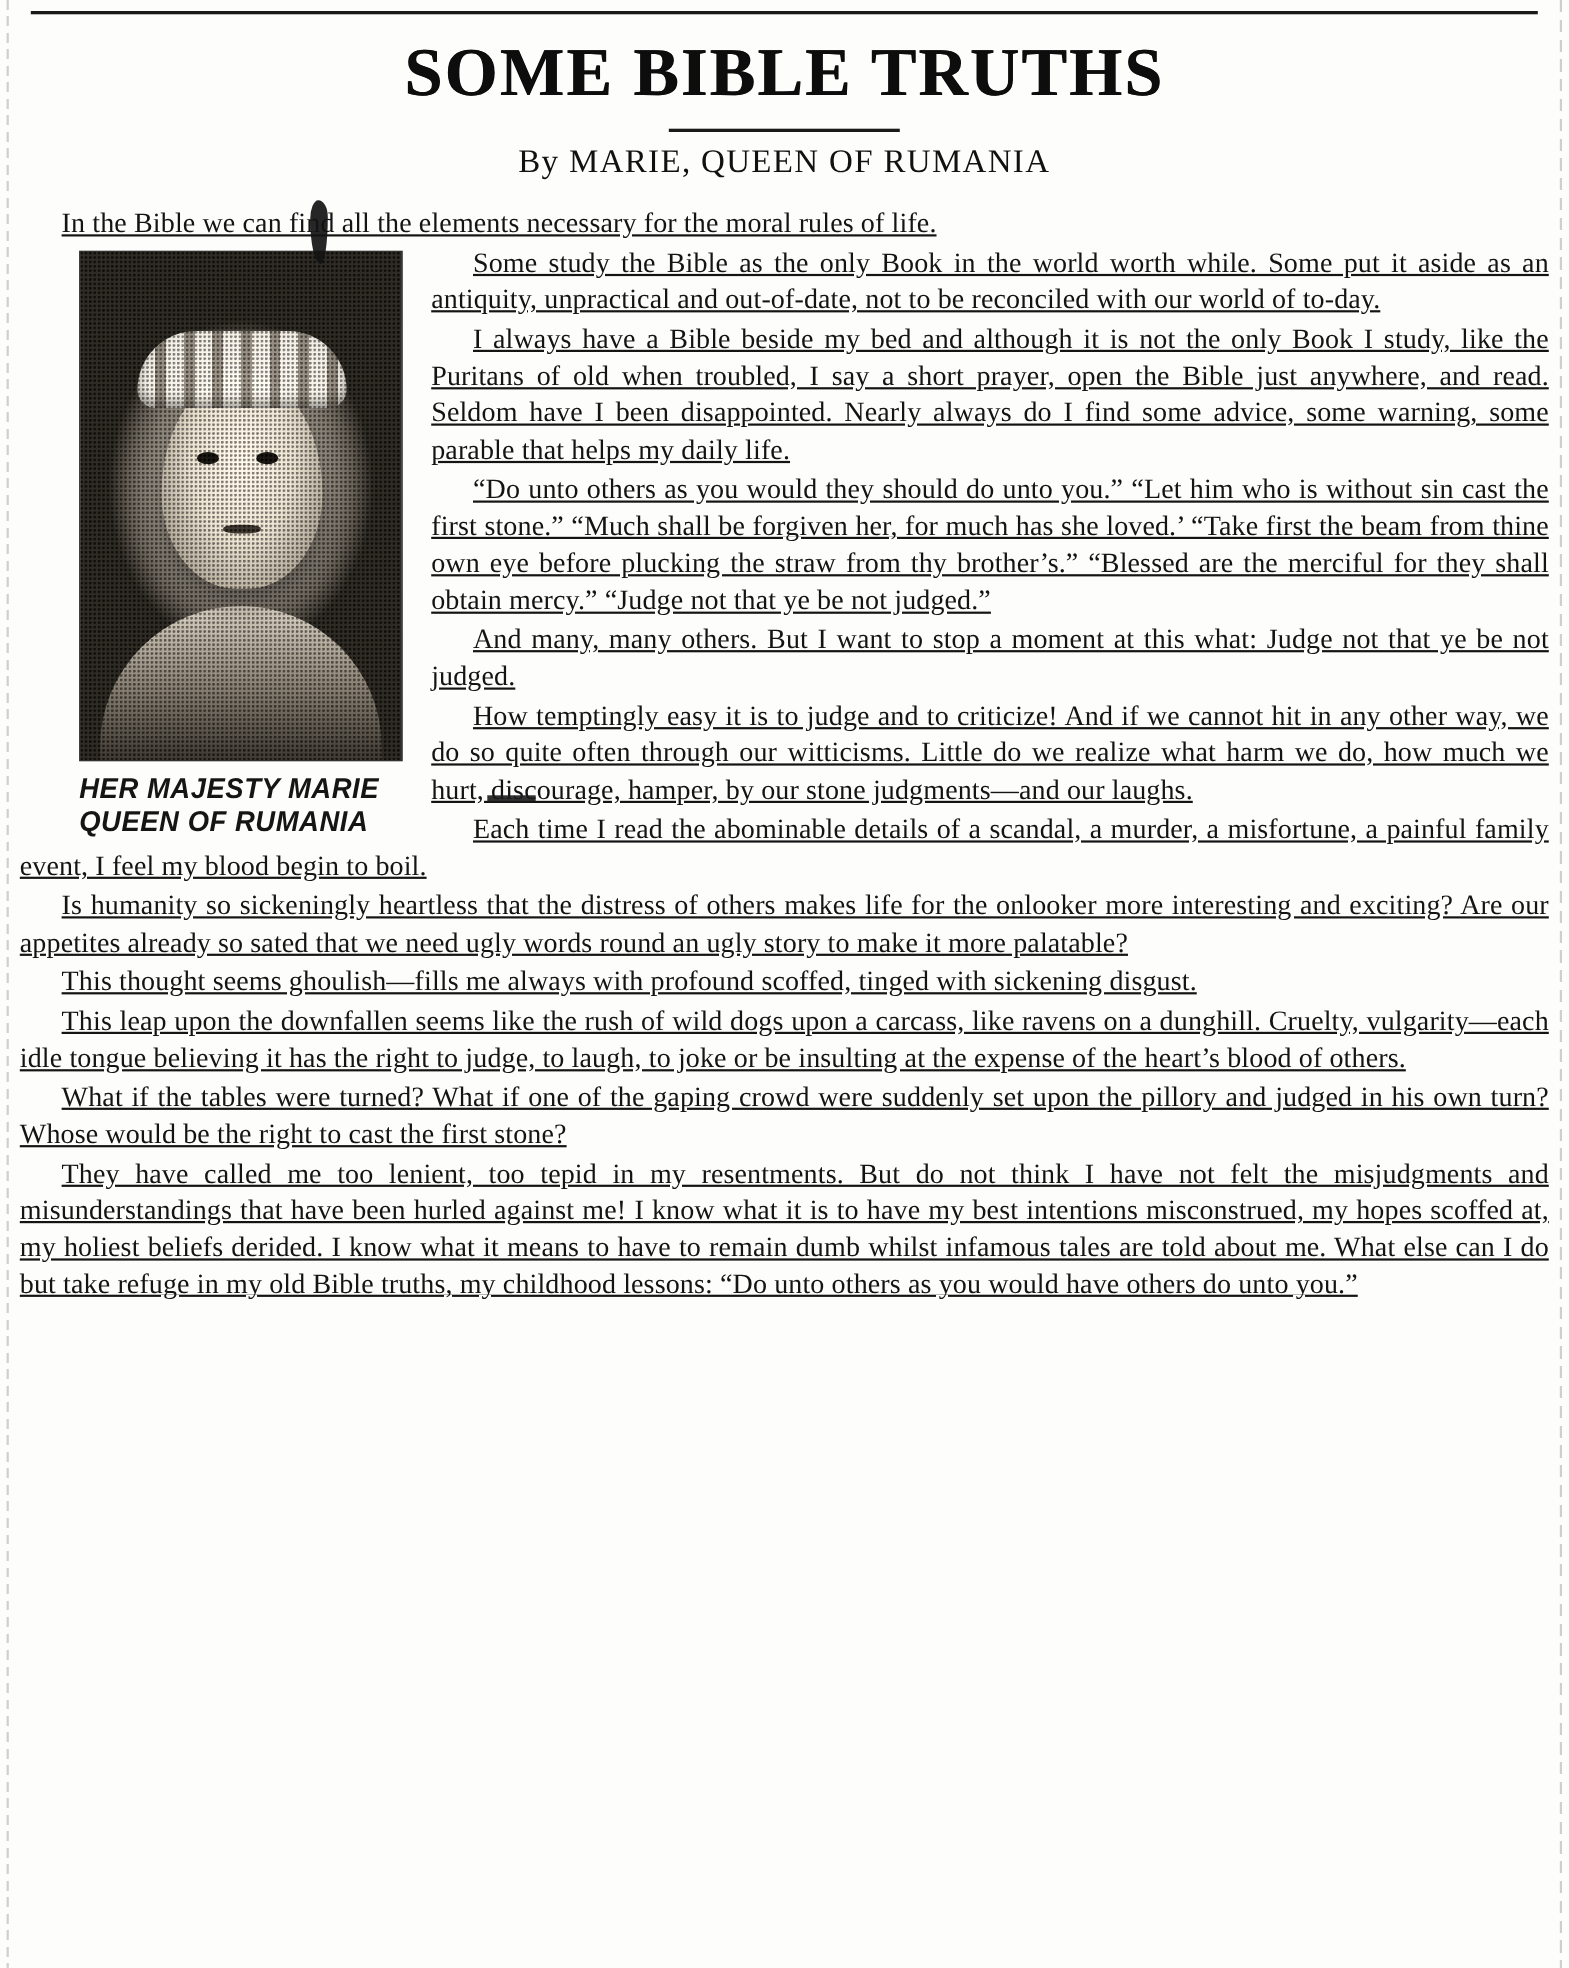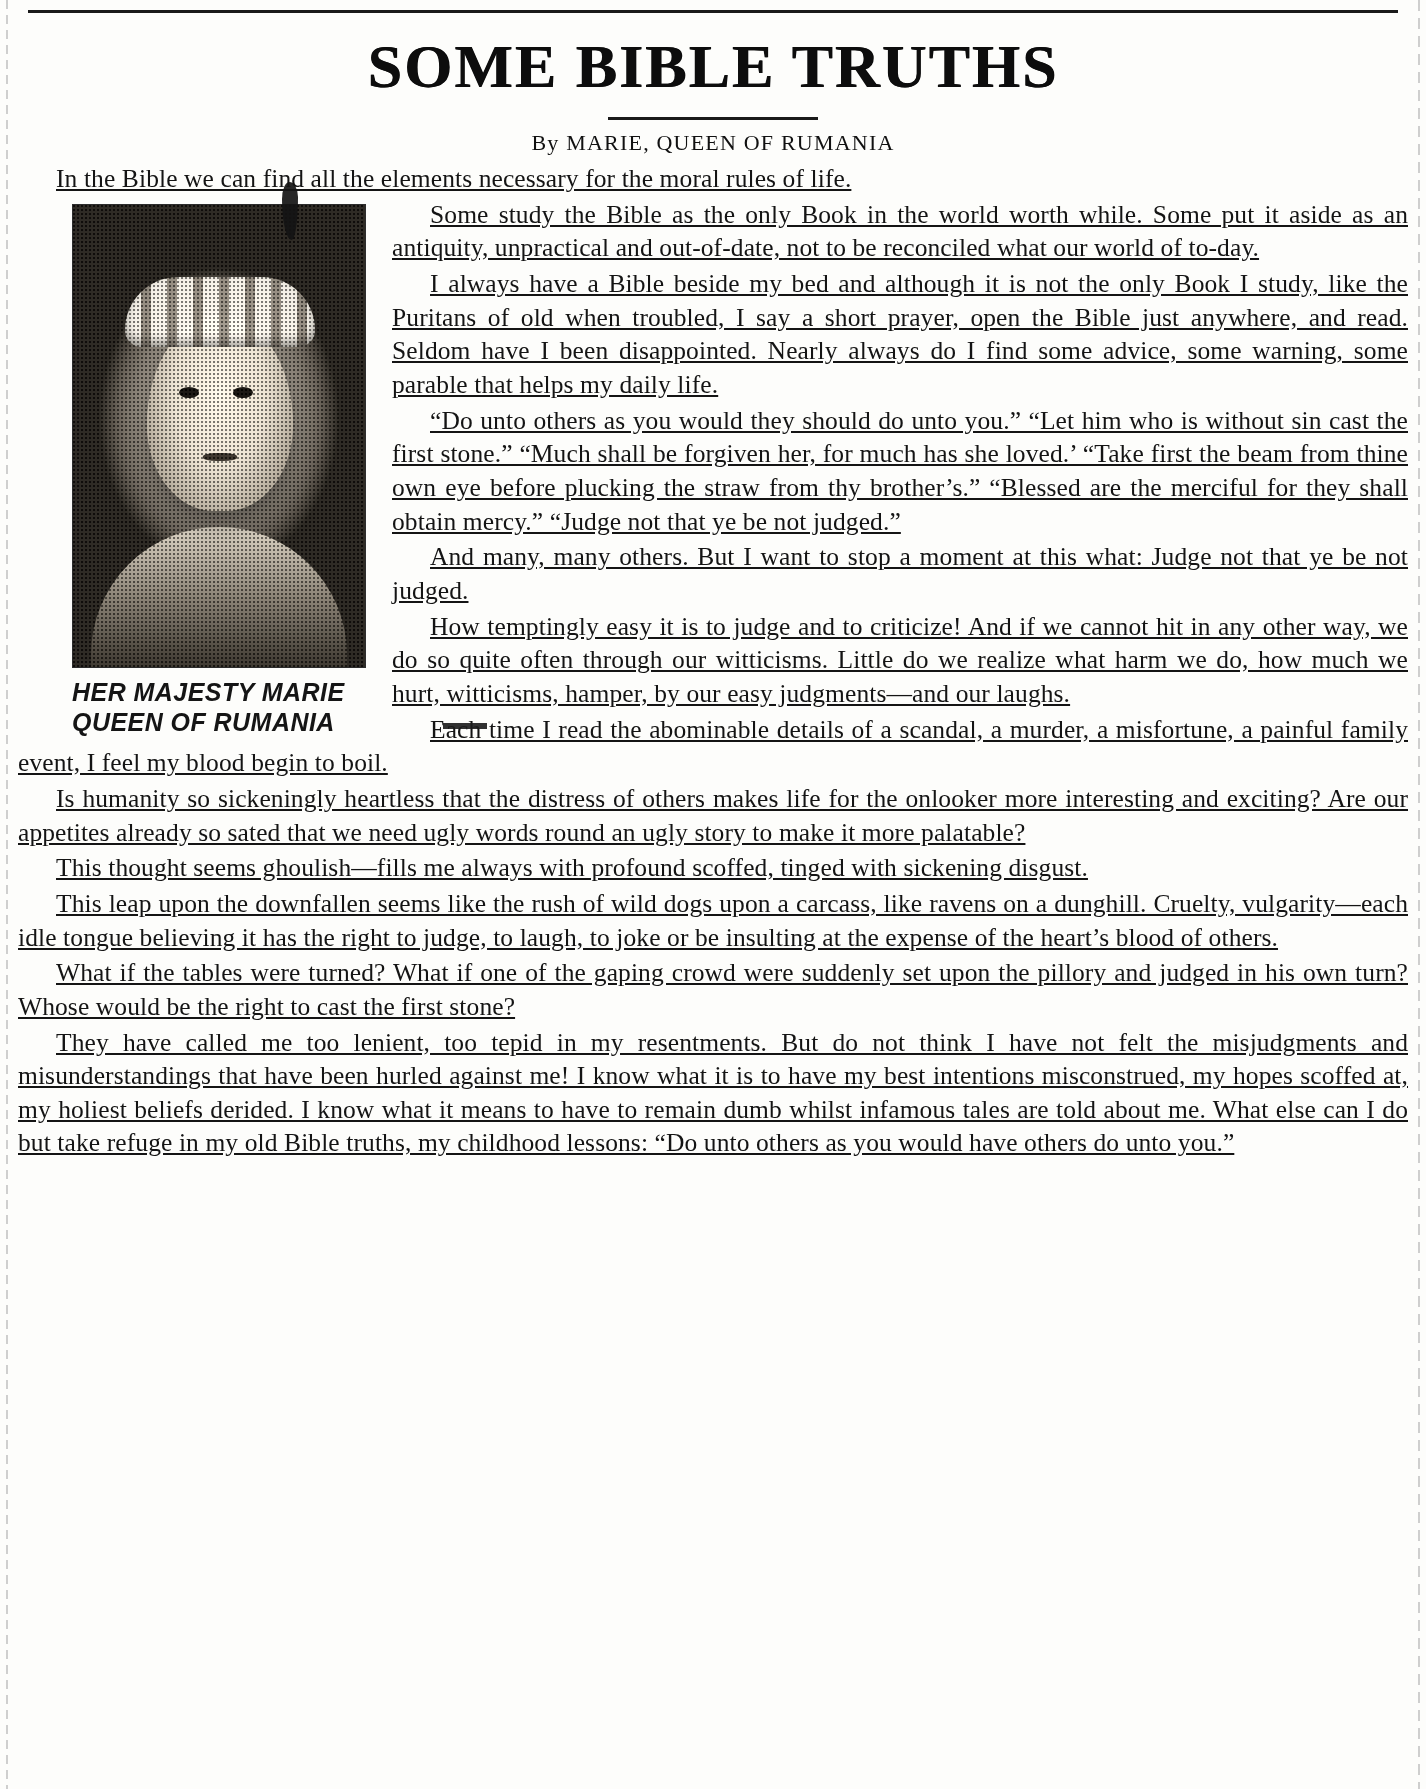--- a/index.html
+++ b/index.html
@@ -70,25 +70,25 @@
 
   .byline-rule {
     width: 210px;
     height: 3px;
     background: #1a1a1a;
     margin: 18px auto 10px auto;
   }
 
   .byline {
     text-align: center;
-    font-size: 22px;
+    font-size: 30px;
     letter-spacing: 1.2px;
     font-family: "Liberation Serif", serif;
     color: #111;
-    margin-bottom: 6px;
+    margin-bottom: 22px;
   }
 
   .article {
     font-size: 25.5px;
     line-height: 1.32;
     text-align: justify;
     color: #141414;
     letter-spacing: 0.1px;
   }
 
@@ -242,25 +242,25 @@
         <div class="photo-eye l"></div>
         <div class="photo-eye r"></div>
         <div class="photo-mouth"></div>
       </div>
       <div class="caption">
         <span class="caption-line">HER MAJESTY MARIE</span>
         <span class="caption-line">QUEEN OF RUMANIA</span>
       </div>
     </div>
 
-    <p>Some study the Bible as the only Book in the world worth while. Some put it aside as an antiquity, unpractical and out-of-date, not to be reconciled what our world of to-day.</p>
+    <p>Some study the Bible as the only Book in the world worth while. Some put it aside as an antiquity, unpractical and out-of-date, not to be reconciled with our world of to-day.</p>
     <p>I always have a Bible beside my bed and although it is not the only Book I study, like the Puritans of old when troubled, I say a short prayer, open the Bible just anywhere, and read. Seldom have I been disappointed. Nearly always do I find some advice, some warning, some parable that helps my daily life.</p>
     <p>“Do unto others as you would they should do unto you.” “Let him who is without sin cast the first stone.” “Much shall be forgiven her, for much has she loved.’ “Take first the beam from thine own eye before plucking the straw from thy brother’s.” “Blessed are the merciful for they shall obtain mercy.” “Judge not that ye be not judged.”</p>
     <p>And many, many others. But I want to stop a moment at this what: Judge not that ye be not judged.</p>
-    <p>How temptingly easy it is to judge and to criticize! And if we cannot hit in any other way, we do so quite often through our witticisms. Little do we realize what harm we do, how much we hurt, witticisms, hamper, by our easy judgments—and our laughs.</p>
+    <p>How temptingly easy it is to judge and to criticize! And if we cannot hit in any other way, we do so quite often through our witticisms. Little do we realize what harm we do, how much we hurt, discourage, hamper, by our stone judgments—and our laughs.</p>
     <p>Each time I read the abominable details of a scandal, a murder, a misfortune, a painful family event, I feel my blood begin to boil.</p>
     <p>Is humanity so sickeningly heartless that the distress of others makes life for the onlooker more interesting and exciting? Are our appetites already so sated that we need ugly words round an ugly story to make it more palatable?</p>
     <p>This thought seems ghoulish—fills me always with profound scoffed, tinged with sickening disgust.</p>
     <p>This leap upon the downfallen seems like the rush of wild dogs upon a carcass, like ravens on a dunghill. Cruelty, vulgarity—each idle tongue believing it has the right to judge, to laugh, to joke or be insulting at the expense of the heart’s blood of others.</p>
     <p>What if the tables were turned? What if one of the gaping crowd were suddenly set upon the pillory and judged in his own turn? Whose would be the right to cast the first stone?</p>
     <p>They have called me too lenient, too tepid in my resentments. But do not think I have not felt the misjudgments and misunderstandings that have been hurled against me! I know what it is to have my best intentions misconstrued, my hopes scoffed at, my holiest beliefs derided. I know what it means to have to remain dumb whilst infamous tales are told about me. What else can I do but take refuge in my old Bible truths, my childhood lessons: “Do unto others as you would have others do unto you.”</p>
   </div>
 
   <div class="ink-blot"></div>
   <div class="ink-underline"></div>

